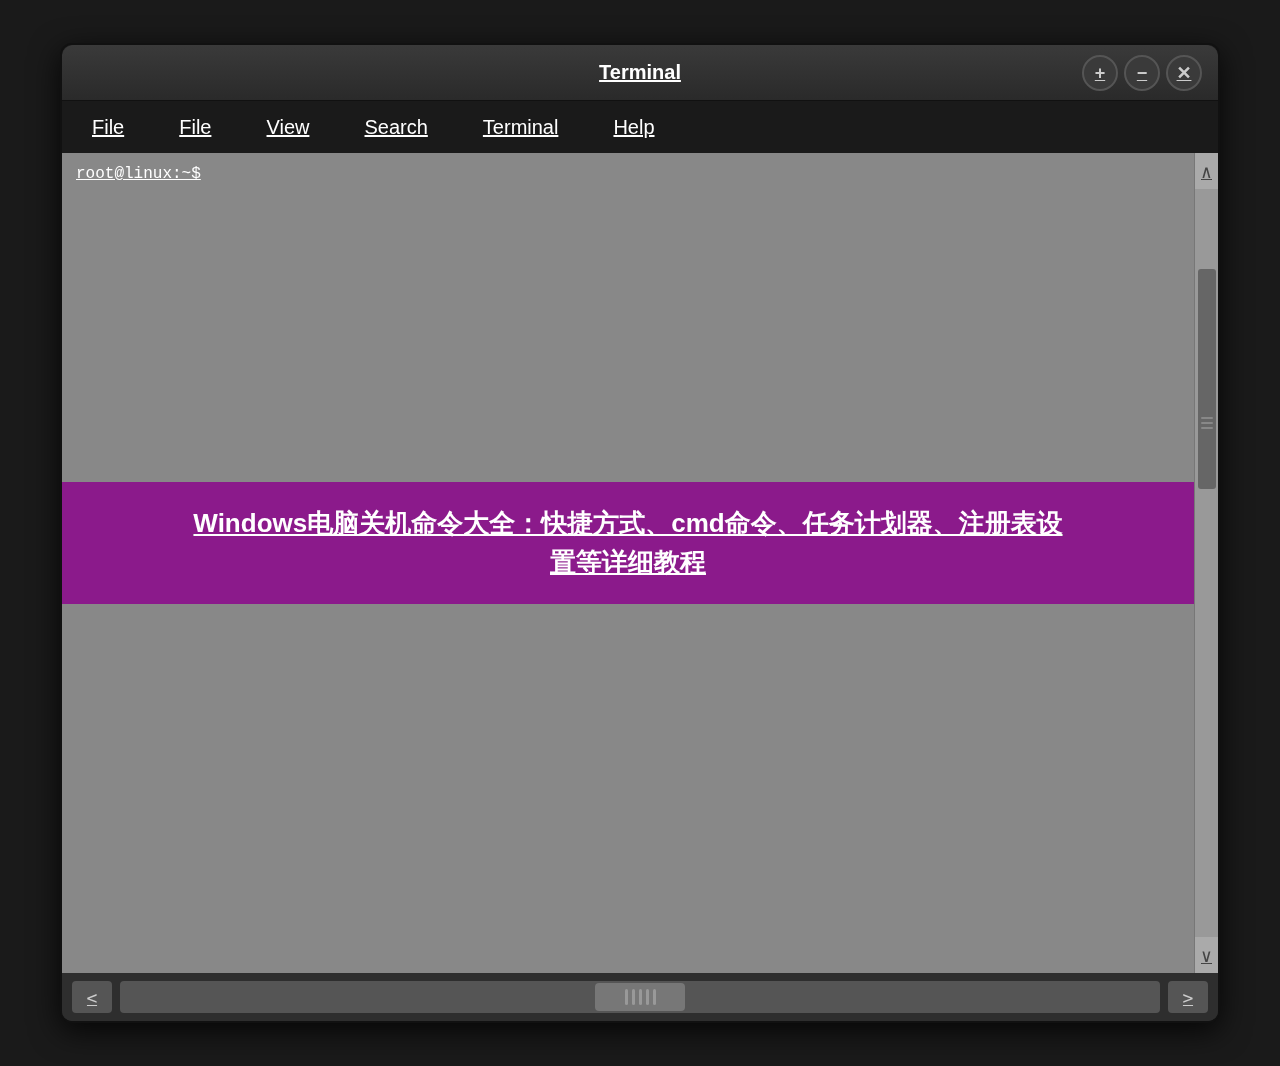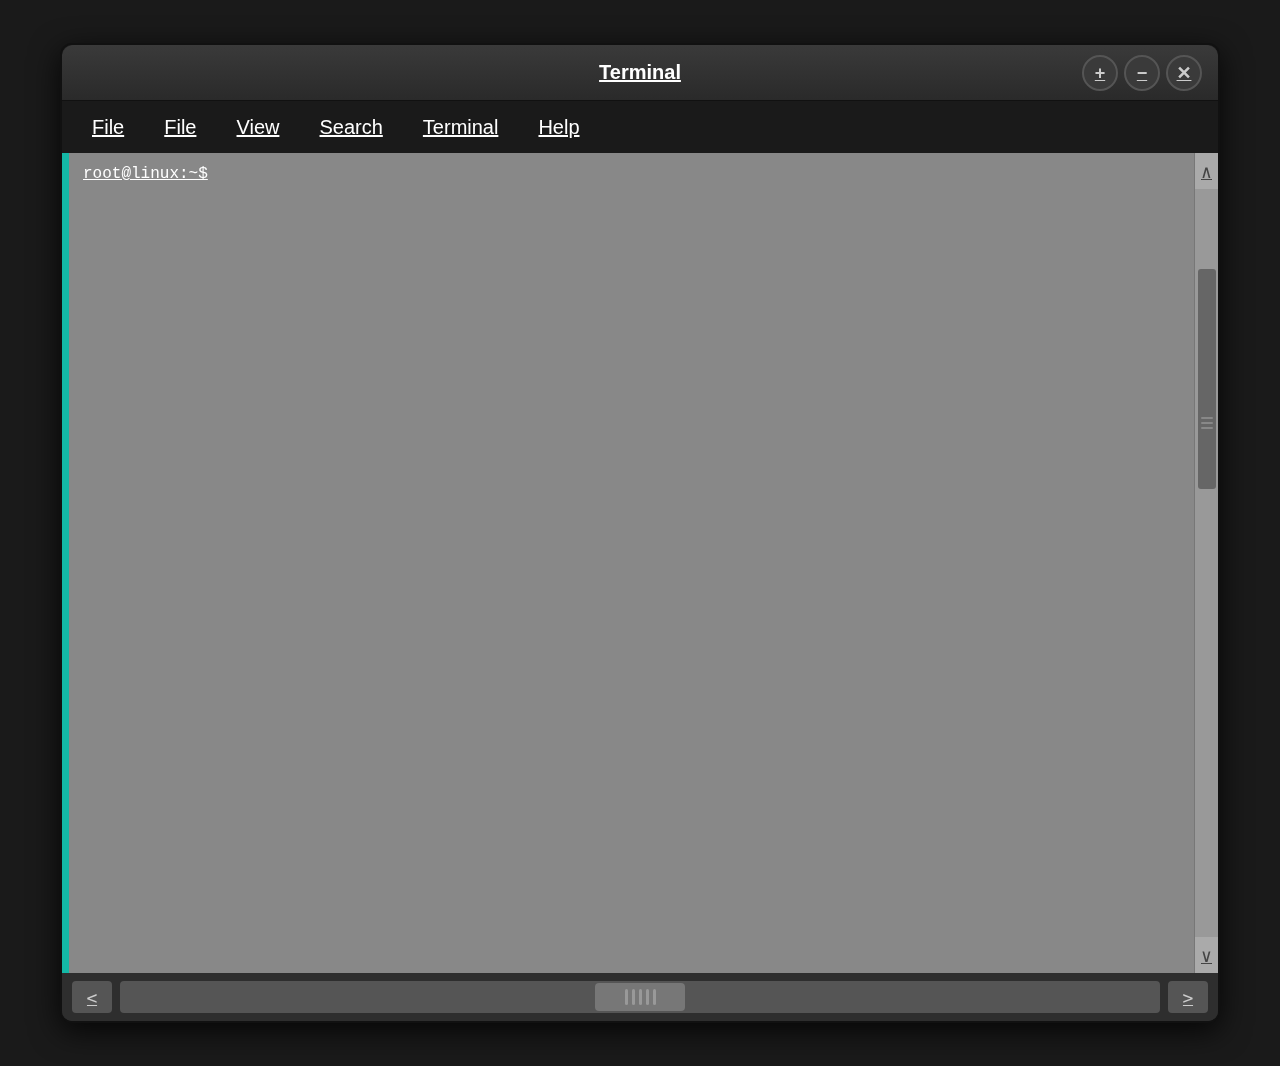--- a/index.html
+++ b/index.html
@@ -71,40 +71,39 @@
       line-height: 1;
     }
 
     
     .menubar {
       background: #1a1a1a;
       height: 52px;
       display: flex;
       align-items: center;
       padding: 0 12px;
-      gap: 4px;
+      gap: 19px;
     }
 
     .menu-item {
       color: #ffffff;
       font-size: 20px;
       font-family: Arial, sans-serif;
       padding: 6px 18px;
       cursor: pointer;
       border-radius: 4px;
     }
 
     
     .terminal-body {
       flex: 1;
       display: flex;
       position: relative;
       background: #14b8a6;
       overflow: hidden;
-      padding-left: 7px;
     }
 
     .terminal-content {
       flex: 1;
       background: #888888;
       padding: 10px 14px;
       position: relative;
       overflow: hidden;
     }
 
@@ -269,20 +268,23 @@
     <div class="menu-item">View</div>
     <div class="menu-item">Search</div>
     <div class="menu-item">Terminal</div>
     <div class="menu-item">Help</div>
   </div>
 
   <div class="terminal-body">
     <div class="terminal-content">
       <span class="prompt">root@linux:~$</span>
 
+      <div class="banner">
+        <span class="banner-text">Windows电脑关机命令大全：快捷方式、cmd命令、任务计划器、注册表设<br>置等详细教程</span>
+      </div>
     </div>
 
     <div class="scrollbar-v">
       <div class="scroll-arrow">∧</div>
       <div class="scroll-track">
         <div class="scroll-thumb">
           <div class="scroll-grip">
             <div class="scroll-grip-line"></div>
             <div class="scroll-grip-line"></div>
             <div class="scroll-grip-line"></div>

